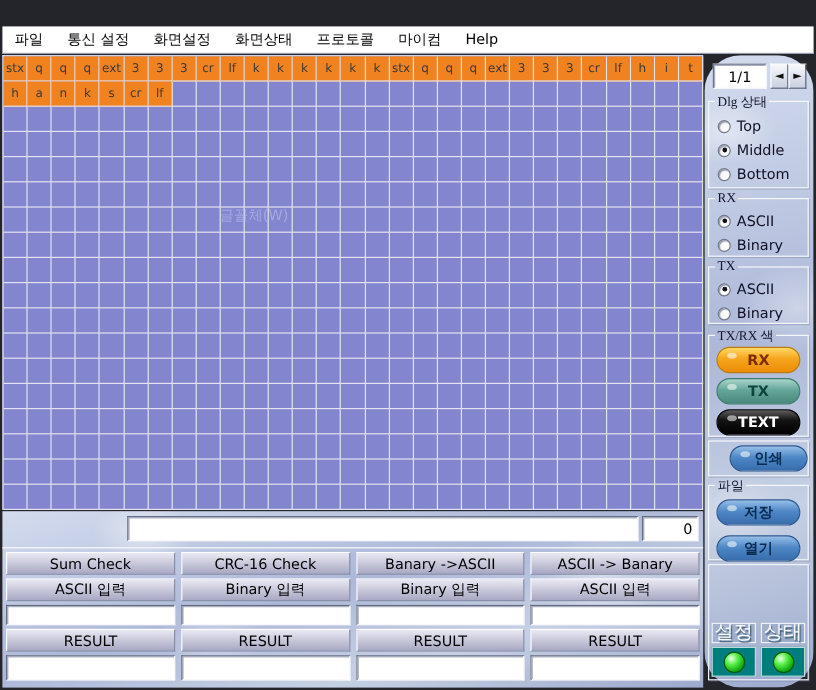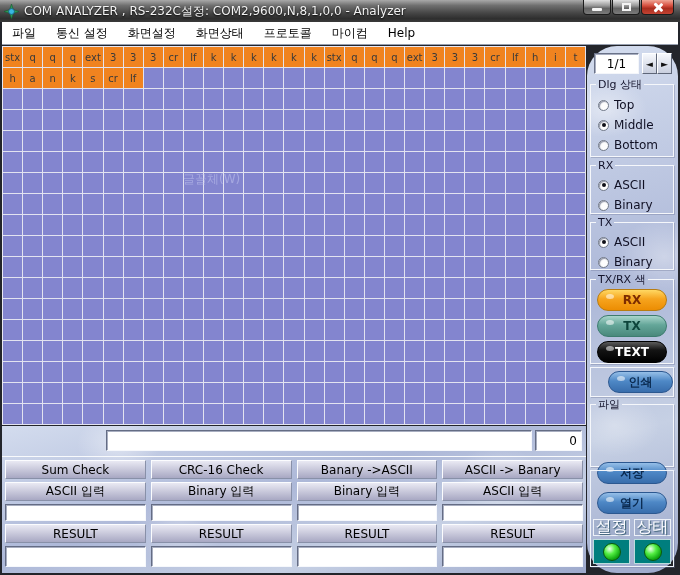--- a/index.html
+++ b/index.html
@@ -50,21 +50,21 @@
   .page-box{position:absolute;left:7px;top:7px;width:45px;height:21px;background:#fff;
     border:1px solid;border-color:#6a7288 #f4f6fa #f4f6fa #6a7288;box-shadow:inset 1px 1px 0 #a8aec0;
     display:flex;align-items:center;justify-content:center;font-size:12px;color:#000;}
   .page-btn{position:absolute;top:7px;width:15px;height:21px;display:flex;align-items:center;
     justify-content:center;font-size:9px;color:#101010;cursor:pointer;
     background:linear-gradient(#f6f8fc,#c9cfdf);border:1px solid;border-color:#fff #5e6678 #5e6678 #fff;}
   #page-prev{left:55px;} #page-next{left:70px;}
 
   fieldset.group{position:absolute;left:3px;width:84px;margin:0;padding:0;
     border:1px solid #f5f7fb;box-shadow:1px 1px 0 rgba(105,115,150,.35);}
-  legend{font-size:11px;color:#14142c;padding:0 2px;margin-left:5px;}
+  legend{font-size:11px;color:#14142c;padding:0 2px;margin-left:5px;font-family:Liberation Serif, serif;}
   #dlg-group{top:31px;height:80px;}
   #rx-group{top:113px;height:55px;}
   #tx-group{top:170px;height:54px;}
   #color-group{top:226px;height:92px;}
   .print-group{position:absolute;left:3px;top:321px;width:84px;height:30px;
     border:1px solid #f5f7fb;box-shadow:1px 1px 0 rgba(105,115,150,.35);
     display:flex;align-items:center;justify-content:center;padding-left:17px;}
   #file-group{top:351px;height:70px;}
 
   .radios{padding:3px 0 0 7px;}
@@ -77,21 +77,21 @@
 
   .pills{display:flex;flex-direction:column;gap:4px;align-items:center;padding-top:2px;}
   .pill{width:70px;height:22px;border-radius:11px;display:flex;align-items:center;justify-content:center;
     font-size:12px;font-weight:bold;cursor:pointer;position:relative;}
   .pill::before{content:'';position:absolute;left:8px;top:4px;width:8px;height:5px;border-radius:50%;
     background:rgba(255,255,255,.55);}
   .pill.orange{background:linear-gradient(#ffd863,#f6a41e 45%,#ec8d03);color:#7c2c00;border:1px solid #b87c10;}
   .pill.teal{background:linear-gradient(#a9d5cb,#64a699 45%,#4a897c);color:#0d453b;border:1px solid #3d7c6f;}
   .pill.black{background:linear-gradient(#5c5c5c,#141414 40%,#000);color:#fff;border:1px solid #000;}
   .pill.blue{background:linear-gradient(#96bfe8,#4e88c6 45%,#386dac);color:#0a2a50;border:1px solid #2c5890;}
-  .file-pills{display:flex;flex-direction:column;gap:8px;align-items:center;padding-top:4px;margin-top:46px;}
+  .file-pills{display:flex;flex-direction:column;gap:8px;align-items:center;padding-top:4px;}
 
   .led-panel{position:absolute;left:3px;top:424px;width:84px;height:97px;border:1px solid #f0f4fa;
     box-shadow:1px 1px 0 rgba(105,115,150,.35);display:grid;grid-template-columns:37px 37px;
     gap:3px 4px;justify-content:center;align-content:start;padding-top:4px;}
   .led-label{height:17px;border:1px solid #edf1f8;color:#fbfcff;font-size:16px;display:flex;
     align-items:center;justify-content:center;background:rgba(125,145,175,.22);
     text-shadow:1px 1px 1px rgba(15,60,80,.75);margin-top:44px;}
   .led-box{height:25px;background:#007e7e;border:1px solid #bcdcdc;display:flex;
     align-items:center;justify-content:center;}
   .led{width:18px;height:18px;border-radius:50%;}
@@ -120,40 +120,20 @@
   .tool-input{flex:0 0 17px;background:#fff;border:1px solid;
     border-color:#646c84 #f6f8fc #f6f8fc #646c84;box-shadow:inset 1px 1px 0 #a8aec0;
     font-size:12px;padding:0 3px;outline:none;width:100%;}
   .tool-input.result{flex:1 1 auto;}
 </style>
 </head>
 <body>
 
 <div class="window">
 
-  <div class="titlebar">
-    <span class="app-icon">
-      <svg viewBox="0 0 16 16" width="15" height="15">
-        <polygon points="8,0 10,6 16,8 10,10 8,16 6,10 0,8 6,6" fill="#2e9b57" stroke="#145a30" stroke-width="0.6"></polygon>
-        <circle cx="8" cy="8" r="3.1" fill="#38b8e2" stroke="#184e78" stroke-width="0.8"></circle>
-      </svg>
-    </span>
-    <span class="title-text">COM ANALYZER , RS-232C설정: COM2,9600,N,8,1,0,0  - Analyzer</span>
-    <div class="win-controls">
-      <div class="win-btn min">
-          <span class="glyph-min"></span>
-        </div>
-      <div class="win-btn max">
-          <span class="glyph-max"></span>
-        </div>
-      <div class="win-btn close">
-          <span class="glyph-close"></span>
-        </div>
-    </div>
-  </div>
 
   <div class="menubar" id="menubar">
       <div class="menu-item">파일</div>
       <div class="menu-item">통신 설정</div>
       <div class="menu-item">화면설정</div>
       <div class="menu-item">화면상태</div>
       <div class="menu-item">프로토콜</div>
       <div class="menu-item">마이컴</div>
       <div class="menu-item">Help</div>
     </div>

